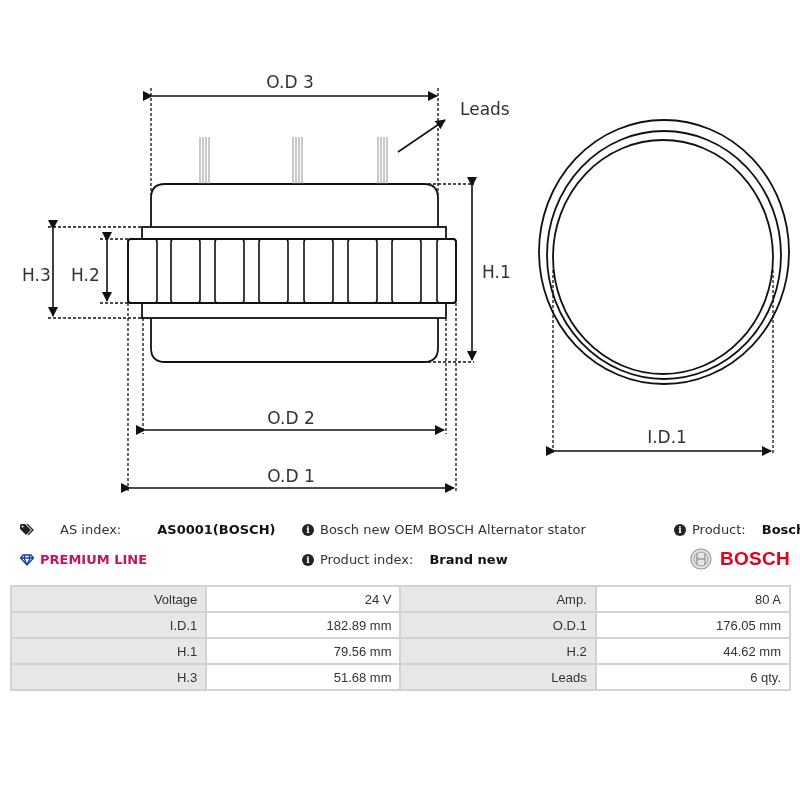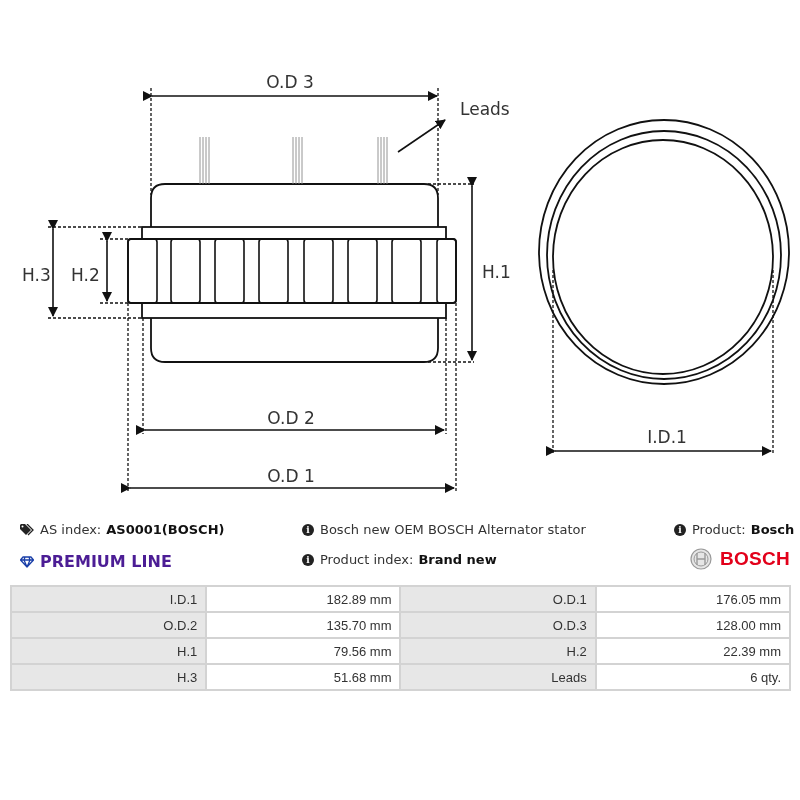--- a/index.html
+++ b/index.html
@@ -1,23 +1,23 @@
 <!DOCTYPE html>
 <html><head>
 <meta charset="utf-8">
 <style>
   html, body { margin:0; padding:0; background:#ffffff; }
   body { width:800px; height:800px; position:relative; overflow:hidden; font-family:"DejaVu Sans", sans-serif; color:#333; }
   #diagram { position:absolute; left:0; top:0; width:800px; height:500px; }
   .dim-label { font-family:"DejaVu Sans", sans-serif; font-size:17px; fill:#333; }
   .info { position:absolute; font-size:13px; color:#333; white-space:nowrap; display:flex; align-items:center; }
-  .info b { color:#111; font-weight:bold; margin-left:5px; }
+  .info b { color:#111; font-weight:bold; margin-left:16px; }
   .ico { display:inline-block; margin-right:6px; }
   .info-circle { width:12px; height:12px; border-radius:50%; background:#222; color:#fff; font-size:9px; font-weight:bold; line-height:12px; text-align:center; font-family:"DejaVu Serif", serif; }
-  .premium { color:#4c1d95; font-weight:bold; font-size:16px; }
+  .premium { color:#be185d; font-weight:bold; font-size:13px; }
   .bosch-logo { position:absolute; left:690px; top:548px; display:flex; align-items:center; }
   .bosch-text { color:#e2001a; font-weight:bold; font-size:19px; font-family:"Liberation Sans", sans-serif; margin-left:8px; letter-spacing:0.3px; }
   table.spec { position:absolute; left:10px; top:585px; width:781px; border-collapse:collapse; font-size:13px; font-family:"Liberation Sans", sans-serif; color:#333; }
   table.spec td { border:2px solid #d3d3d3; height:24px; padding:0 8px; text-align:right; }
   table.spec td.lbl { background:#e7e7e7; width:177px; }
   table.spec td.val { background:#ffffff; width:176px; }
 </style>
 </head>
 <body>
 
@@ -111,21 +111,21 @@
   <text class="dim-label" x="290" y="88" text-anchor="middle">O.D 3</text>
   <text class="dim-label" x="460" y="115">Leads</text>
   <text class="dim-label" x="482" y="278">H.1</text>
   <text class="dim-label" x="22" y="281">H.3</text>
   <text class="dim-label" x="71" y="281">H.2</text>
   <text class="dim-label" x="291" y="424" text-anchor="middle">O.D 2</text>
   <text class="dim-label" x="291" y="482" text-anchor="middle">O.D 1</text>
   <text class="dim-label" x="667" y="443" text-anchor="middle">I.D.1</text>
 </svg>
 
-<div class="info" style="left:20px; top:522px;">
+<div class="info" style="left:20px; top:522px;gap:20px;">
   <svg class="ico" width="14" height="12" viewBox="0 0 14 12">
       <path d="M0,1 L0,5 L6,11 L11,6 L5,0 L1,0 z" fill="#222"></path>
       <path d="M7,0 L13,6 L8,11" fill="none" stroke="#222" stroke-width="1.3"></path>
       <circle cx="2.5" cy="2.5" r="1" fill="#fff"></circle>
     </svg>
   <span>AS index:</span>
     <b>AS0001(BOSCH)</b>
 </div>
 
 <div class="info" style="left:302px; top:522px;">
@@ -157,36 +157,36 @@
       <circle cx="11" cy="11" r="10" fill="#e6e6e6" stroke="#999" stroke-width="1.2"></circle>
       <circle cx="11" cy="11" r="7" fill="none" stroke="#999" stroke-width="1"></circle>
       <path d="M7,5 L7,17 M15,5 L15,17 M7,11 L15,11" stroke="#999" stroke-width="1.4"></path>
     </svg>
   <span class="bosch-text">BOSCH</span>
 </div>
 
 <table class="spec">
   <tbody>
     <tr>
+      <td class="lbl">Voltage</td>
+      <td class="val">24 V</td>
+      <td class="lbl">Amp.</td>
+      <td class="val">80 A</td>
+    </tr>
+    <tr>
       <td class="lbl">I.D.1</td>
       <td class="val">182.89 mm</td>
       <td class="lbl">O.D.1</td>
       <td class="val">176.05 mm</td>
     </tr>
     <tr>
-      <td class="lbl">O.D.2</td>
-      <td class="val">135.70 mm</td>
-      <td class="lbl">O.D.3</td>
-      <td class="val">128.00 mm</td>
-    </tr>
-    <tr>
       <td class="lbl">H.1</td>
       <td class="val">79.56 mm</td>
       <td class="lbl">H.2</td>
-      <td class="val">22.39 mm</td>
+      <td class="val">44.62 mm</td>
     </tr>
     <tr>
       <td class="lbl">H.3</td>
       <td class="val">51.68 mm</td>
       <td class="lbl">Leads</td>
       <td class="val">6 qty.</td>
     </tr>
   </tbody>
 </table>
 

